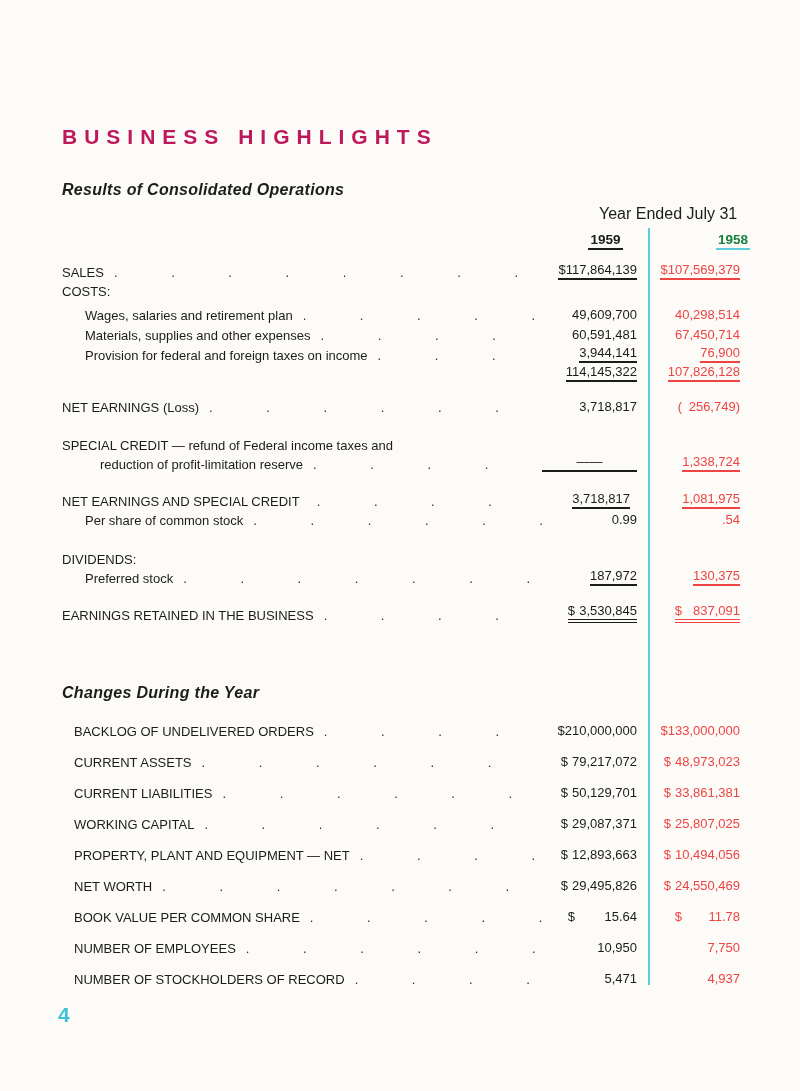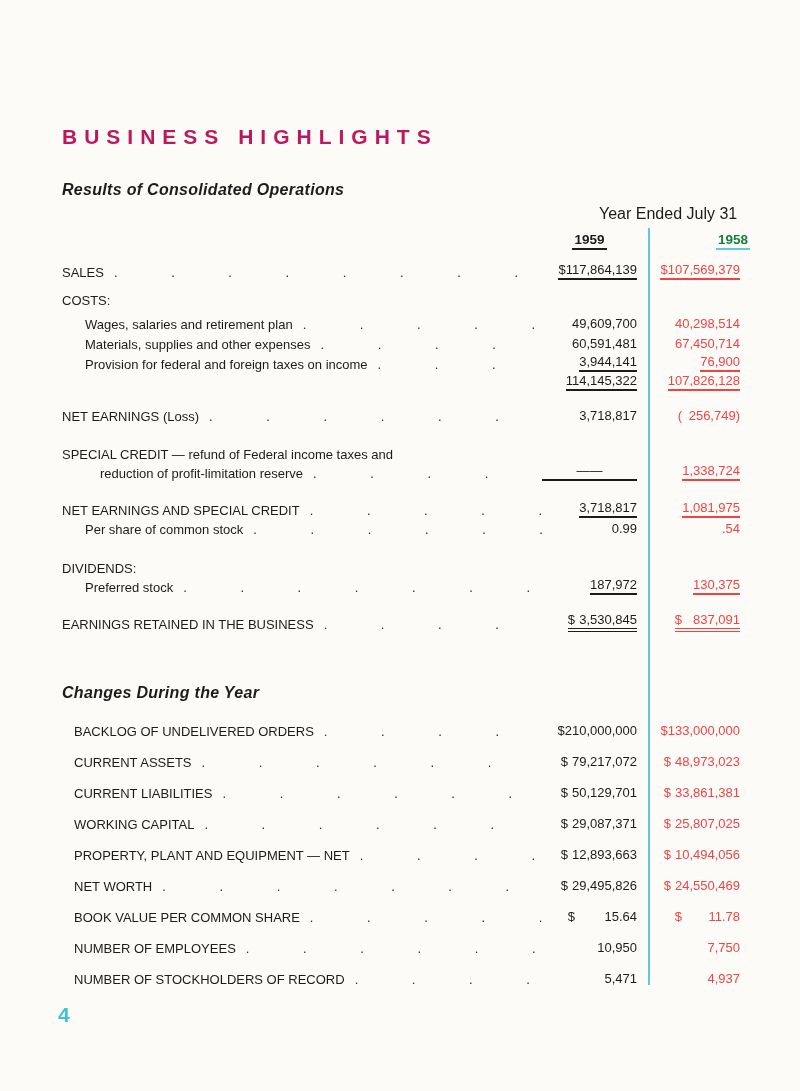--- a/index.html
+++ b/index.html
@@ -6,38 +6,38 @@
   .page{position:relative;width:800px;height:1091px;background:#fcfbf8;
         font-family:"Liberation Sans",sans-serif;color:#1c1c1c;overflow:hidden;}
   .title{position:absolute;left:62px;top:125px;font-size:21px;font-weight:bold;
          letter-spacing:7px;color:#be185d;white-space:nowrap;}
   .h-italic{position:absolute;left:62px;font-size:16px;font-weight:bold;font-style:italic;
             letter-spacing:.3px;white-space:nowrap;}
   #h1{top:181px;}
   #h2{top:684px;}
   .year-label{position:absolute;left:599px;top:205px;font-size:16px;white-space:nowrap;}
   .colhead{position:absolute;top:232px;font-size:13.5px;font-weight:bold;text-align:center;}
-  #ch1{left:542px;width:95px;}
+  #ch1{left:558px;width:95px;}
   #ch1 span{border-bottom:2px solid #1c1c1c;padding:0 2px 1px 2px;}
   #ch2{left:695px;width:76px;color:#15803d;}
   #ch2 span{border-bottom:2px solid #5ecbdc;padding:0 2px 1px 2px;}
   .divider{position:absolute;left:648px;top:228px;width:2px;height:757px;background:#5ecbdc;}
   .tsec{position:absolute;left:62px;width:678px;}
   #sec1{top:261px;}
   #sec2{top:720px;}
   .trow{display:flex;align-items:flex-end;height:19px;font-size:13px;}
   #sec2 .trow{margin-top:12px;margin-left:12px;}
   #sec2 .trow:first-child{margin-top:0;}
-  #sec1 .trow:nth-child(2){margin-top:9px;}
+  #sec1 .trow:nth-child(2){}
   #sec1 .trow:nth-child(3){margin-top:5px;}
   #sec1 .trow:nth-child(4){margin-top:1px;}
   #sec1 .trow:nth-child(5){margin-top:1px;}
   #sec1 .trow:nth-child(7){margin-top:14px;}
   #sec1 .trow:nth-child(8){margin-top:19px;}
-  #sec1 .trow:nth-child(10){margin-top:18px;}
+  #sec1 .trow:nth-child(10){margin-top:18px;gap:7px;}
   #sec1 .trow:nth-child(12){margin-top:20px;}
   #sec1 .trow:nth-child(14){margin-top:18px;}
   .lbl{white-space:nowrap;flex-shrink:0;}
   .ind1{padding-left:23px;}
   .ind2{padding-left:38px;}
   .leader{flex:1 1 auto;overflow:hidden;white-space:nowrap;letter-spacing:25px;
           padding:0 6px 0 10px;color:#2a2a2a;}
   .cell{flex-shrink:0;display:flex;justify-content:flex-end;align-items:flex-end;}
   .c1{width:95px;margin-right:27px;margin-left:auto;}
   .c2{width:76px;color:#ef4444;}

